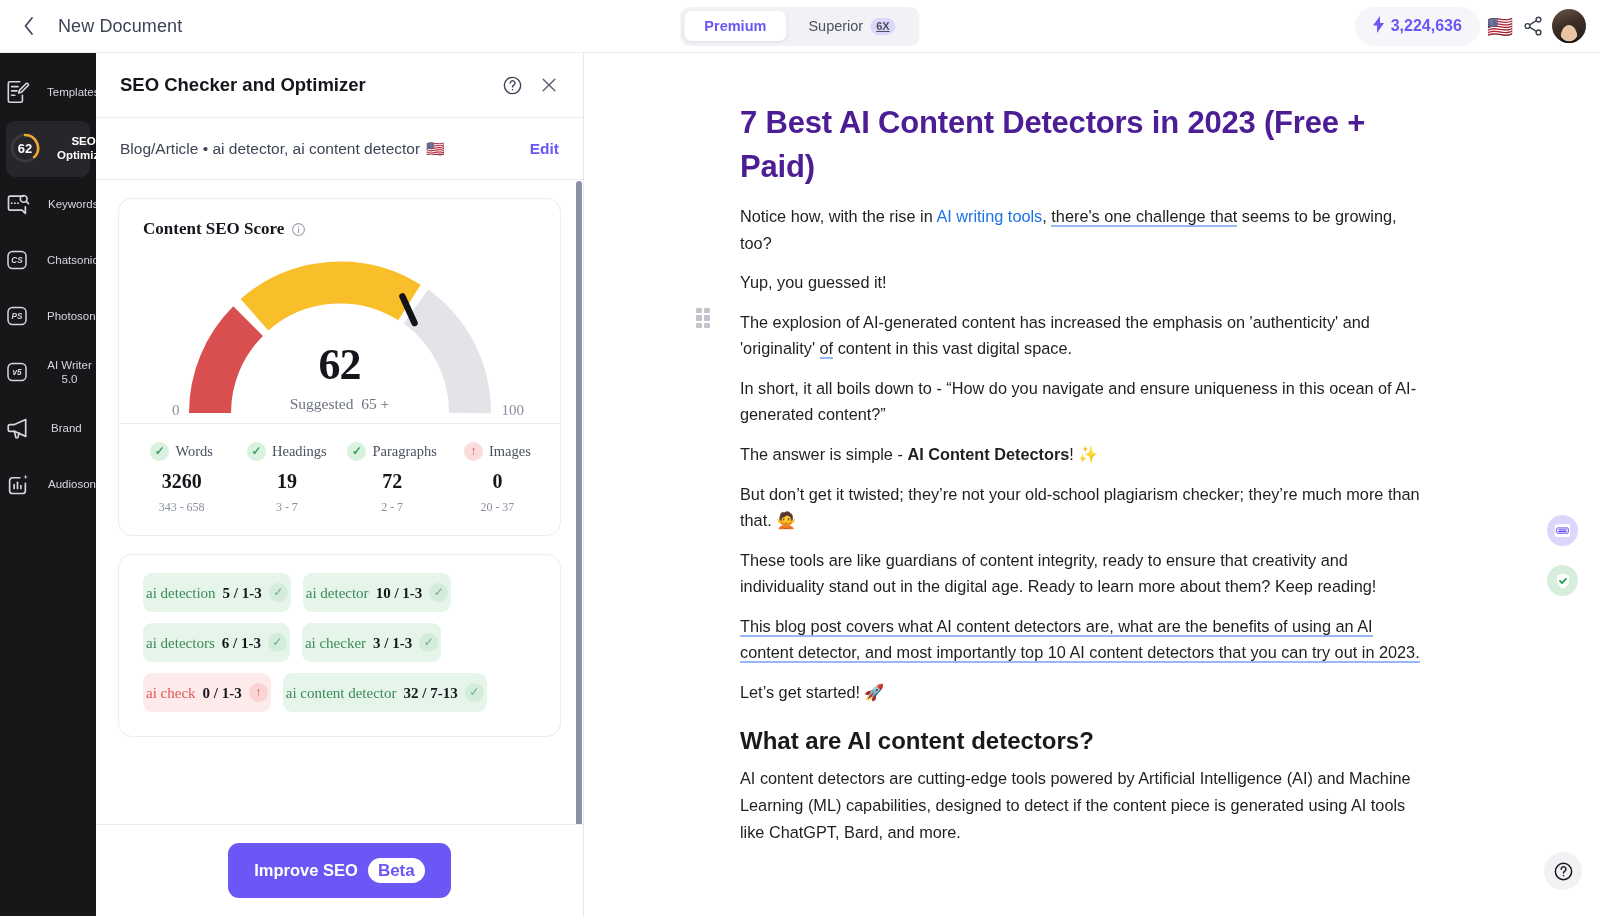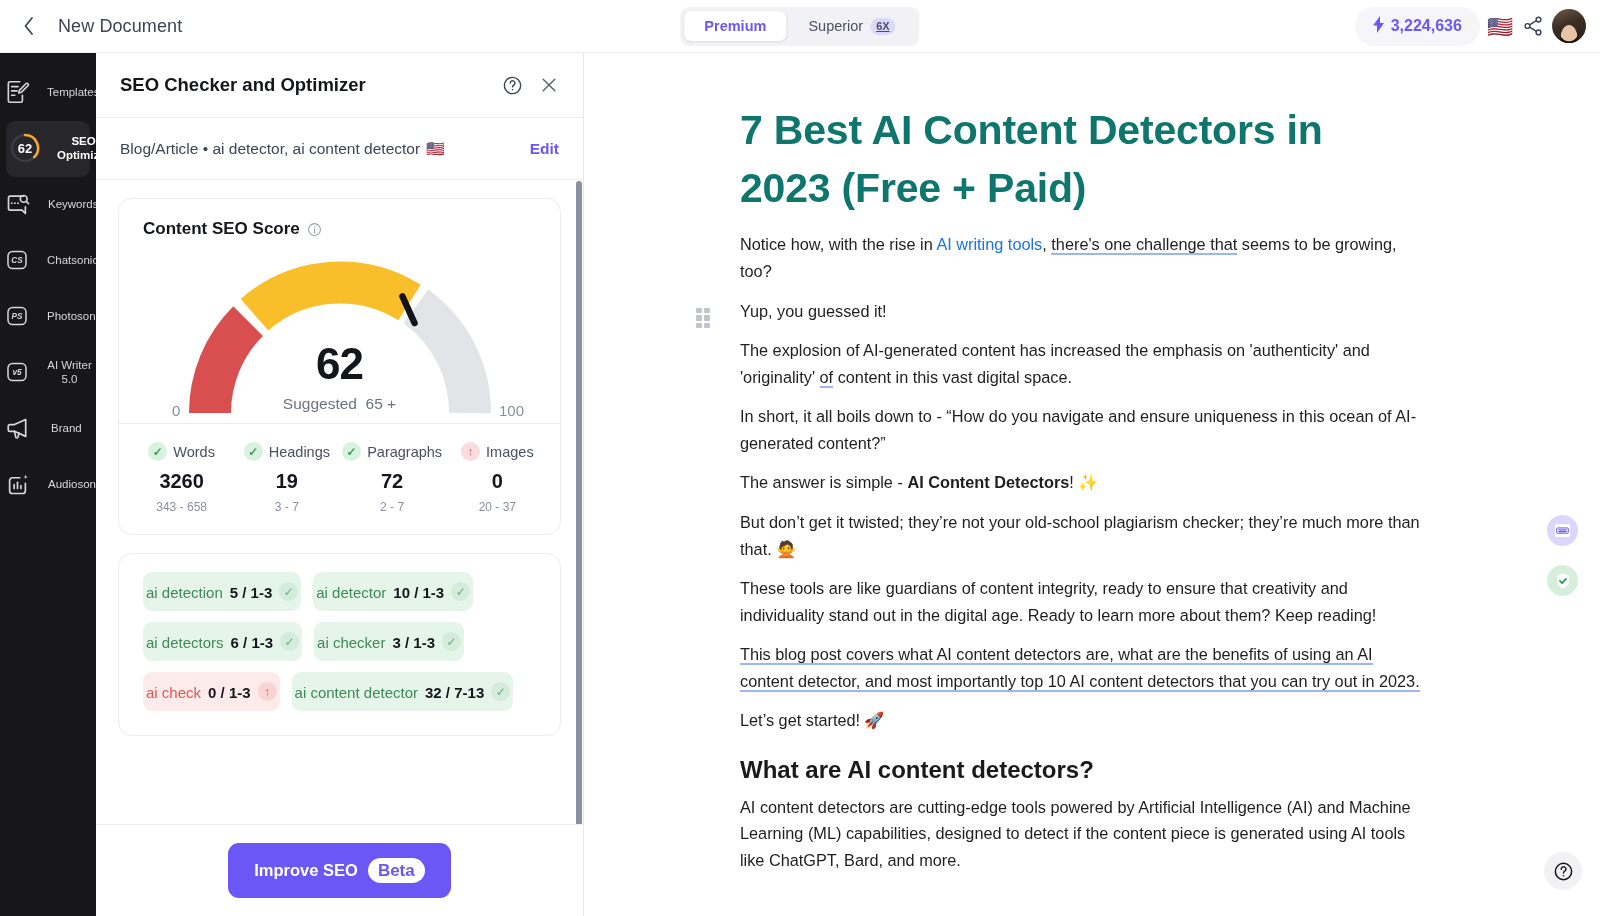--- a/index.html
+++ b/index.html
@@ -105,21 +105,21 @@
     border-bottom: 1px solid #ececf1;
   }
   #kw-text { font-size: 15.5px; color: #3d4455; }
   #kw-flag { margin-left: 6px; font-size: 15px; }
   #kw-edit { margin-left:auto; color:#6a57f5; font-weight:700; font-size:15.5px; cursor:pointer; }
 
   #panel-scroll {
     height: 736px; overflow: hidden; padding: 18px 22px 0 22px; position: relative;
   }
   .card {
-    border: 1px solid #ececf1; border-radius: 14px; background:#fff; margin-bottom: 18px;
+    border: 1px solid #ececf1; border-radius: 14px; background:#fff; margin-bottom: 18px; font-family: Liberation Serif, serif;
   }
   .card-title {
     font-size: 17px; font-weight: 700; color:#14161c;
     display:flex; align-items:center; gap:7px; padding: 20px 24px 0;
   }
   .info-i { color:#9aa0ae; display:flex; cursor:pointer; }
 
   
   #gauge-wrap { position: relative; height: 176px; margin-top: 8px; }
   #gauge-svg { position:absolute; left:50%; transform:translateX(-50%); top: 6px; }
@@ -185,21 +185,21 @@
     border-radius: 20px; padding: 4px 10px; line-height:1;
   }
 
   
   #doc-area {
     position:absolute; top:53px; left:584px; width:1016px; height:863px;
     background:#fff; overflow:hidden;
   }
   #doc-body { position:absolute; left: 156px; top: 48px; width: 680px; }
   #doc-h1 {
-    font-size: 41px; font-weight: 700; color:#0f766e; line-height: 1.42;
+    font-size: 31px; font-weight: 700; color:#4c1d95; line-height: 1.42;
     letter-spacing: -.2px; margin-bottom: 14px;
   }
   #doc-h2 {
     font-size: 24px; font-weight: 700; color:#1a1a1a; margin: 22px 0 10px;
   }
   .p { font-size: 16.3px; line-height: 1.63; color:#1f1f1f; margin-bottom: 13px; }
   .lnk { color:#1a73e8; }
   .sug { border-bottom: 2.5px solid #9ab8ef; }
   #drag-handle {
     position:absolute; left: 112px; top: 255px; width: 14px; height: 20px;

